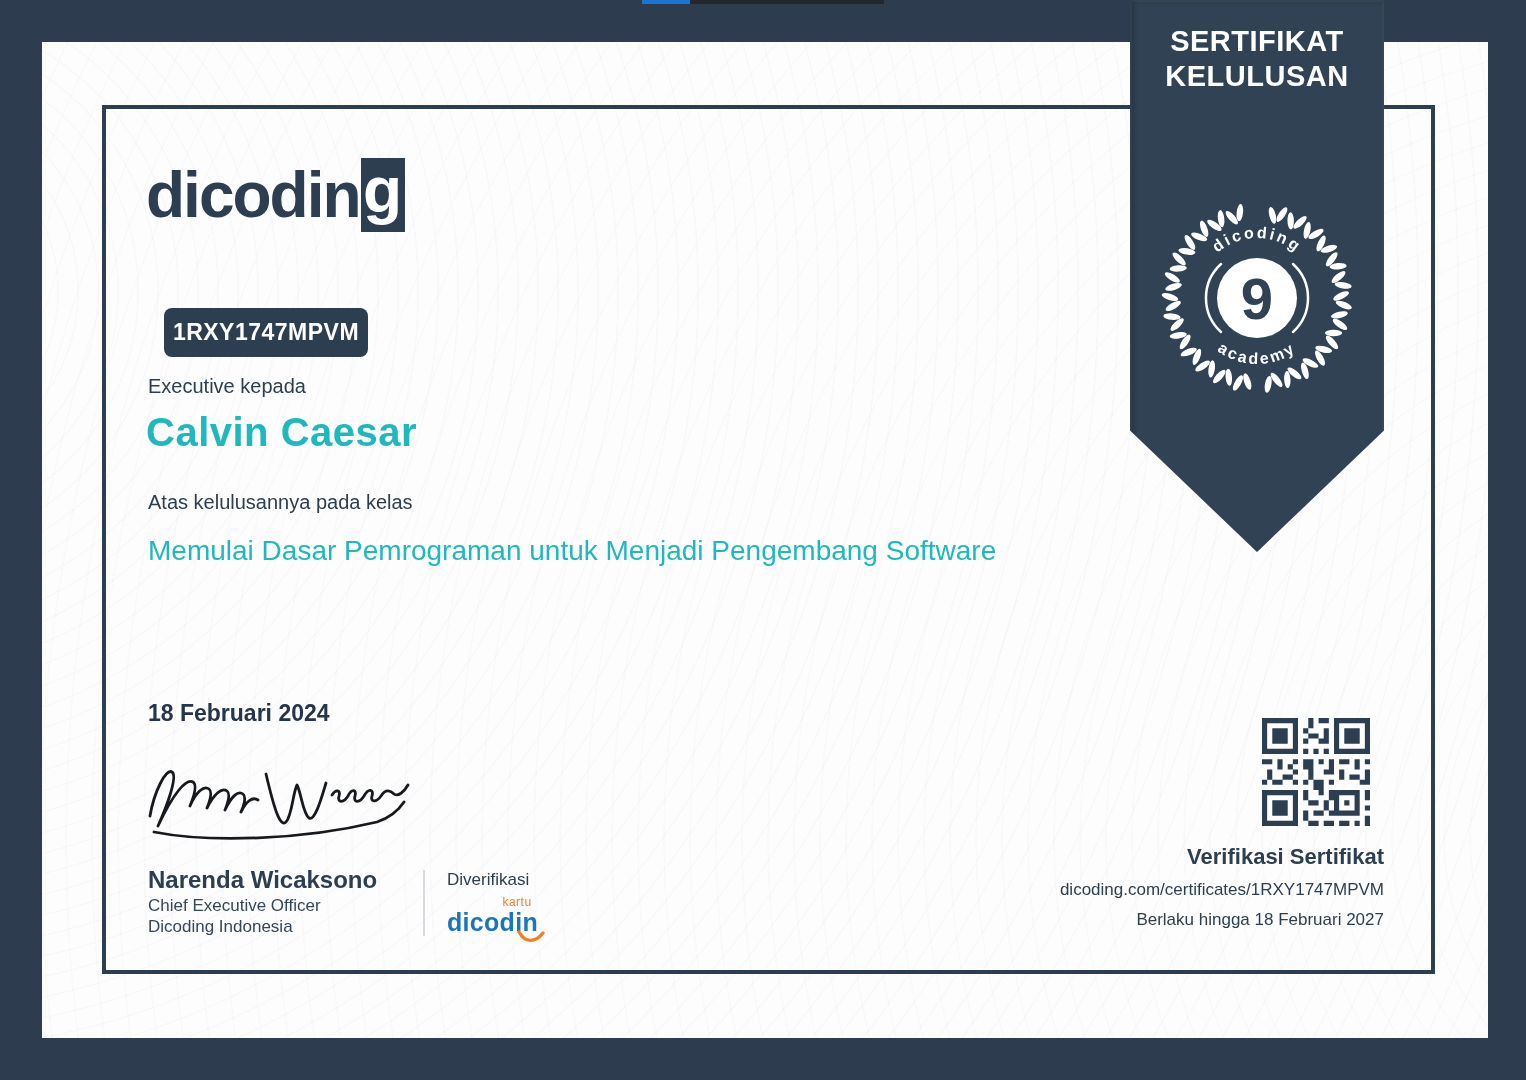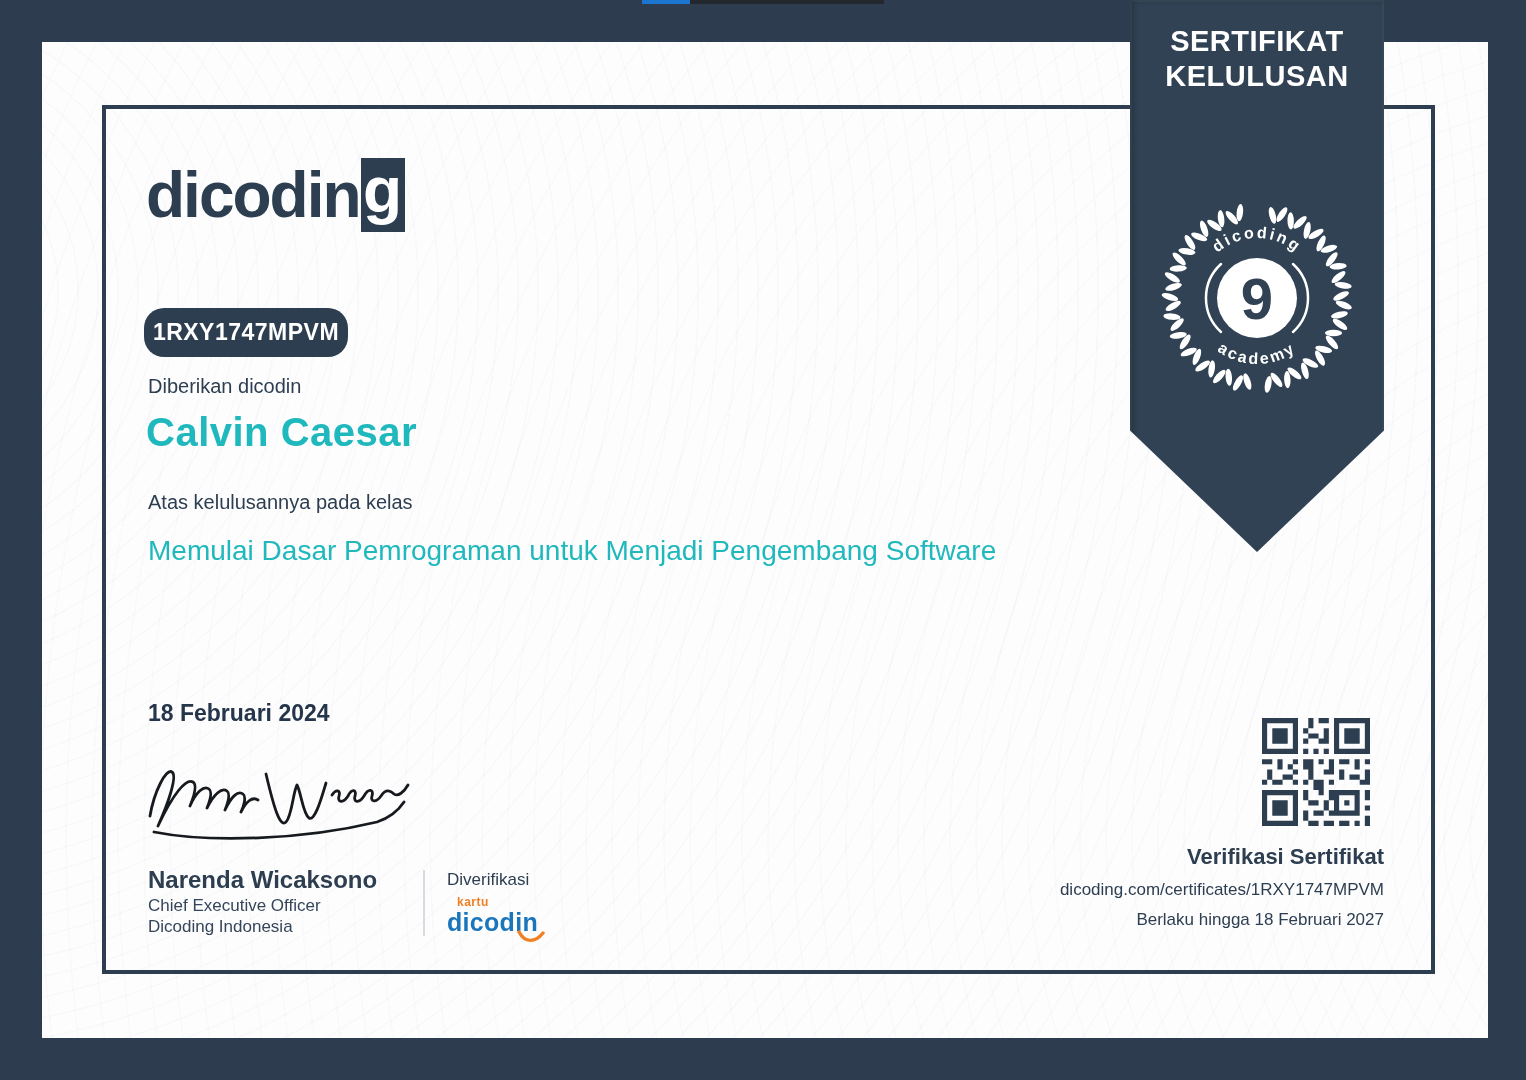--- a/index.html
+++ b/index.html
@@ -13,34 +13,34 @@
     background-image:
       repeating-radial-gradient(circle at -10% 25%, rgba(45,62,80,0.025) 0 1.5px, transparent 1.5px 20px),
       repeating-radial-gradient(circle at 115% 80%, rgba(45,62,80,0.02) 0 1.5px, transparent 1.5px 26px);}
   .frame{position:absolute;left:60px;top:63px;width:1325px;height:861px;border:4px solid #2d3e50;}
   
   .logo{position:absolute;left:104px;top:116px;display:flex;align-items:flex-start;}
   .logo-prefix{font-size:64px;font-weight:700;color:#2d3e50;letter-spacing:-2px;line-height:74px;}
   .logo-gbox{width:44px;height:74px;background:#2d3e50;color:#fff;font-size:64px;font-weight:700;
              line-height:64px;text-align:center;margin-left:1px;}
   
-  .badge{position:absolute;left:102px;top:266px;width:204px;height:49px;background:#2d3e50;border-radius:20px;
+  .badge{position:absolute;left:122px;top:266px;width:204px;height:49px;background:#2d3e50;border-radius:8px;
          color:#fff;font-size:23px;font-weight:700;letter-spacing:0.5px;display:flex;align-items:center;justify-content:center;}
   .lbl{position:absolute;color:#2d3e50;font-size:20px;}
   .recipient-name{position:absolute;left:104px;top:368px;color:#1eb8bd;font-size:40px;font-weight:700;letter-spacing:0.5px;}
   .course-title{position:absolute;left:106px;top:486px;width:860px;color:#1eb8bd;font-size:28px;font-weight:400;line-height:45px;}
   .issue-date{position:absolute;left:106px;top:658px;color:#25354a;font-size:23px;font-weight:700;}
   .signature{position:absolute;left:98px;top:702px;}
   .signer-name{position:absolute;left:106px;top:824px;color:#2d3e50;font-size:24px;font-weight:700;}
   .signer-title{position:absolute;left:106px;top:854px;color:#35465a;font-size:17px;}
   .signer-org{position:absolute;left:106px;top:875px;color:#35465a;font-size:17px;}
   .vdivider{position:absolute;left:381px;top:828px;width:2px;height:66px;background:#d7dadf;}
   .diverifikasi{position:absolute;left:405px;top:828px;color:#2d3e50;font-size:17px;}
   .prakerja{position:absolute;left:405px;top:854px;width:130px;}
-  .prakerja .kartu{color:#f08023;font-size:12px;font-weight:700;letter-spacing:0.5px;line-height:12px;margin-left:10px;}
+  .prakerja .kartu{color:#f08023;font-size:12px;font-weight:400;letter-spacing:0.5px;line-height:12px;margin-left:10px;text-align:center;}
   .prakerja .word{position:relative;color:#1a75bb;font-size:25px;font-weight:700;letter-spacing:0.3px;line-height:28px;}
   .prakerja svg{position:absolute;left:70px;top:22px;}
   
   .ribbon{position:absolute;left:1130px;top:0;width:254px;height:552px;background:#304254;
           clip-path:polygon(0 0,100% 0,100% 78%,50% 100%,0 78%);
           box-shadow:inset 0 0 0 2px rgba(255,255,255,0.05), inset 3px 0 6px rgba(0,0,0,0.25);}
   .ribbon-title{padding-top:24px;text-align:center;color:#fff;font-size:29px;font-weight:700;line-height:35px;letter-spacing:0.5px;}
   .emblem{position:absolute;left:27px;top:198px;}
   
   .qr{position:absolute;left:1220px;top:676px;}
@@ -59,21 +59,21 @@
   <div class="sheet">
     <div class="frame"></div>
 
     <div class="logo">
       <span class="logo-prefix">dicodin</span>
       <span class="logo-gbox">g</span>
     </div>
 
     <div class="badge">1RXY1747MPVM</div>
 
-    <div class="lbl" style="left:106px;top:333px;">Diberikan dicodin</div>
+    <div class="lbl" style="left:106px;top:333px;">Executive kepada</div>
     <div class="recipient-name">Calvin Caesar</div>
     <div class="lbl" style="left:106px;top:449px;">Atas kelulusannya pada kelas</div>
     <div class="course-title">Memulai Dasar Pemrograman untuk Menjadi Pengembang Software</div>
     <div class="issue-date">18 Februari 2024</div>
 
     <svg class="signature" width="300" height="112" viewBox="0 0 300 112">
       <g fill="none" stroke="#16191d" stroke-width="2.8" stroke-linecap="round" stroke-linejoin="round">
         <path d="M10 72 C14 48 26 24 32 28 C38 32 27 62 18 82 C33 50 46 34 53 38 C58 41 52 57 50 62 C56 48 64 41 69 45 C73 48 69 59 67 64 C74 50 82 43 87 47 C91 50 87 61 85 66 C91 53 98 46 103 50 C107 53 103 64 101 68 C106 58 112 52 118 56"></path>
         <path d="M126 30 C134 64 140 84 146 78 C152 72 153 48 157 41 C161 48 163 70 169 74 C175 78 182 52 186 39"></path>
         <path d="M192 51 C196 45 201 46 199 52 C197 58 203 60 208 52 C212 44 217 46 215 52 C213 58 219 60 224 52 C229 43 234 46 232 52 C230 58 236 59 241 52 C246 44 251 47 254 50 C258 53 264 48 268 41"></path>

